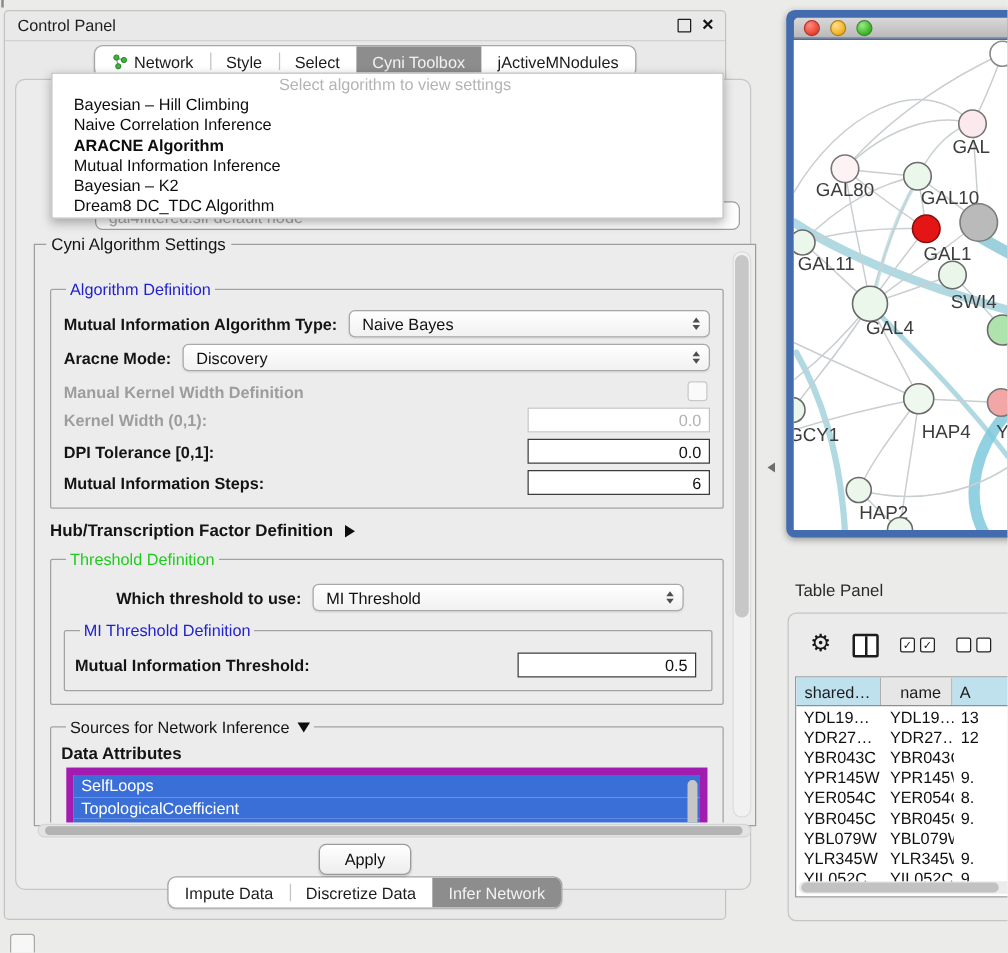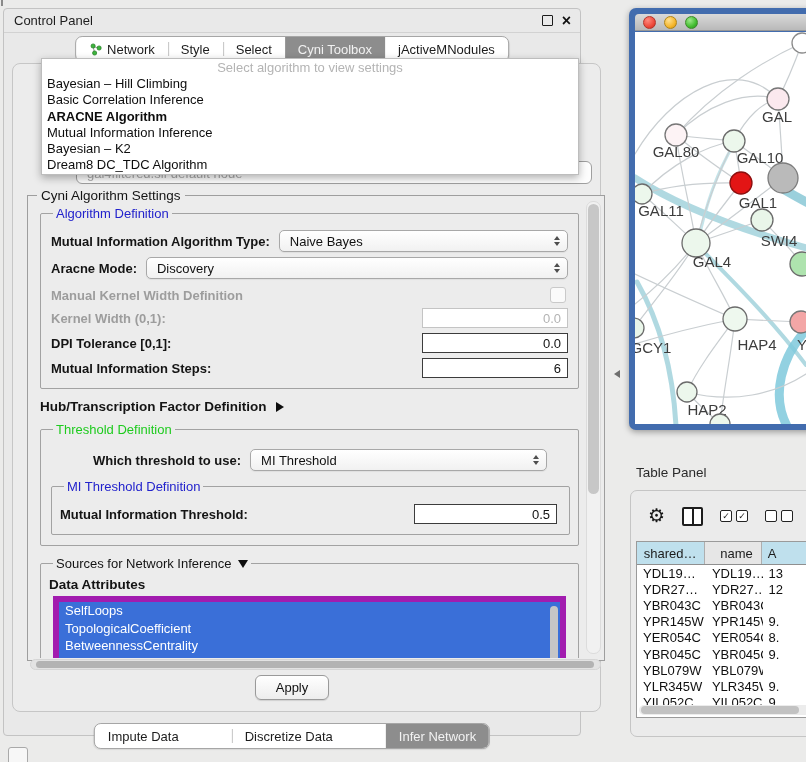--- a/index.html
+++ b/index.html
@@ -28,21 +28,21 @@
   .tab.selected{background:#8d8d8d;color:#f2f2f2;}
   .tab.selected::before{display:none;}
   .net-tab-icon{width:13px;height:13px;margin-right:5px;}
 
   .sub-panel{position:absolute;left:8px;top:54px;width:589px;height:649px;
     background:#ececec;border:1px solid #c6c6c6;border-radius:8px;box-sizing:border-box;}
 
   
   .algo-popup{position:absolute;left:37px;top:49px;width:538px;height:117px;z-index:30;
     background:#fff;border:1px solid #bdbdbd;box-shadow:0 3px 8px rgba(0,0,0,.30);
-    font-size:13px;box-sizing:border-box;}
+    font-size:13px;box-sizing:border-box;padding-left:12px;}
   .algo-placeholder{height:17px;line-height:17px;text-align:center;color:#b4b4b4;}
   .algo-item{height:16.3px;line-height:16.3px;padding-left:5px;color:#0d0d0d;}
   .algo-bold{font-weight:bold;}
 
   .bg-combo{position:absolute;left:72px;top:152px;width:516px;height:23px;z-index:1;
     background:#fdfdfd;border:1px solid #9f9f9f;border-radius:6px;
     font-size:13px;color:#a9a9a9;display:flex;align-items:flex-end;padding:0 0 2px 10px;box-sizing:border-box;}
 
   
   .settings-pane{position:absolute;left:23px;top:186px;width:578px;height:466px;z-index:2;
@@ -181,33 +181,33 @@
   </div>
 
   <div class="bg-combo">
     <span>gal4filtered.sif default node</span>
   </div>
 
   <div class="algo-popup">
     <div class="algo-placeholder">Select algorithm to view settings</div>
     <div>
         <div class="algo-item">Bayesian – Hill Climbing</div>
-        <div class="algo-item">Basic Correlation Inference</div>
+        <div class="algo-item">Naive Correlation Inference</div>
         <div class="algo-item algo-bold">ARACNE Algorithm</div>
         <div class="algo-item">Mutual Information Inference</div>
         <div class="algo-item">Bayesian – K2</div>
         <div class="algo-item">Dream8 DC_TDC Algorithm</div>
       </div>
   </div>
 
   <div class="settings-pane">
     <span class="settings-legend">Cyni Algorithm Settings</span>
     <div class="settings-clip">
 
-      <fieldset style="margin:4px 2px 0 4px;">
+      <fieldset style="margin:22px 2px 0 4px;">
         <legend class="leg-blue">Algorithm Definition</legend>
 
         <div class="srow">
           <span class="lbl">Mutual Information Algorithm Type:</span>
           <div class="combo" style="flex:1;margin-left:9px;">
             <span>Naive Bayes</span>
             <span class="stepper">
                 <span class="tri-up"></span>
                 <span class="tri-down"></span>
               </span>
@@ -298,21 +298,21 @@
   </div>
 
   <div class="hscroll">
       <div class="thumb"></div>
     </div>
 
   <div class="apply-btn">
     <span>Apply</span>
   </div>
 
-  <div class="tabbar" style="top:714px;gap:40px;">
+  <div class="tabbar" style="top:692px;">
     <div class="tab">
       <span>Impute Data</span>
     </div>
     <div class="tab sep">
       <span>Discretize Data</span>
     </div>
     <div class="tab selected">
       <span>Infer Network</span>
     </div>
   </div>

